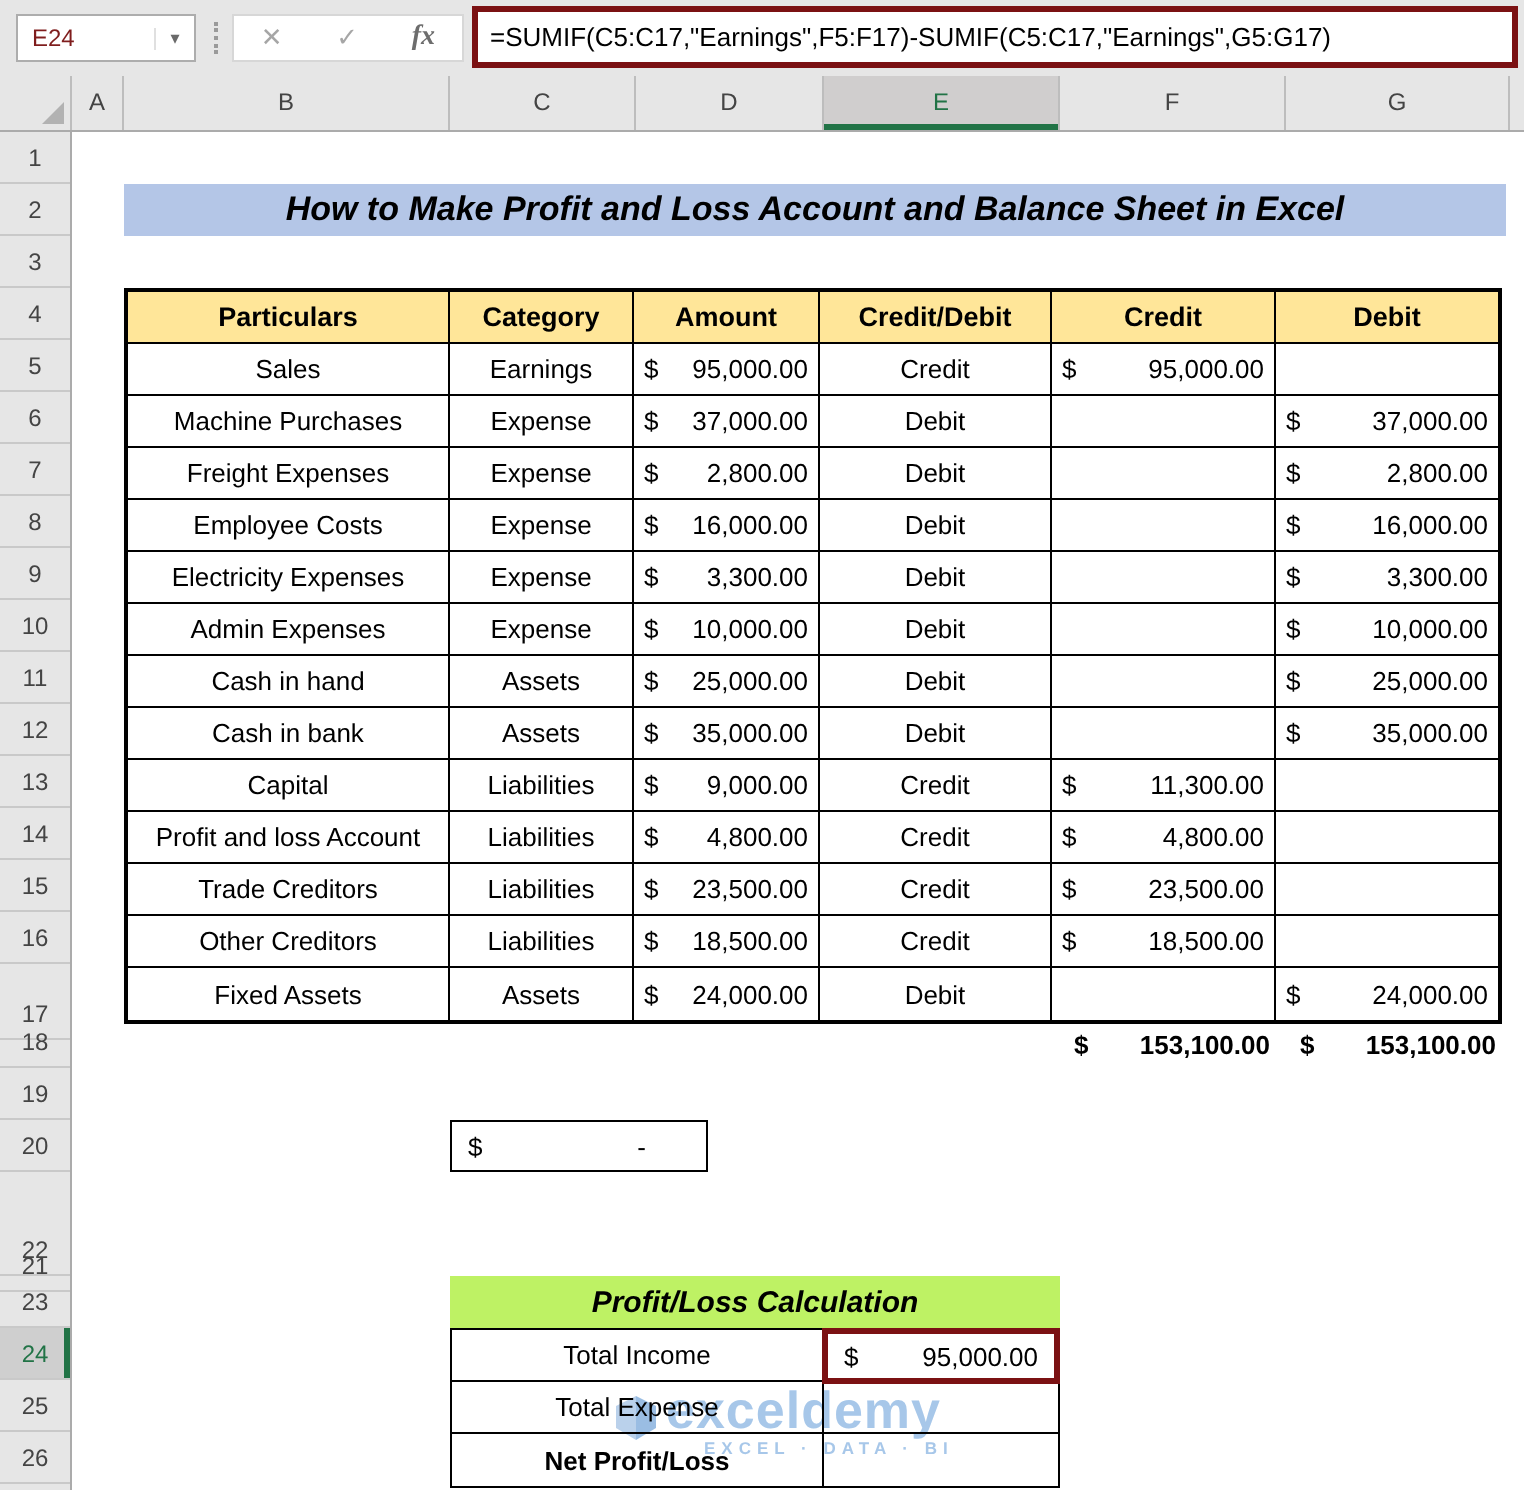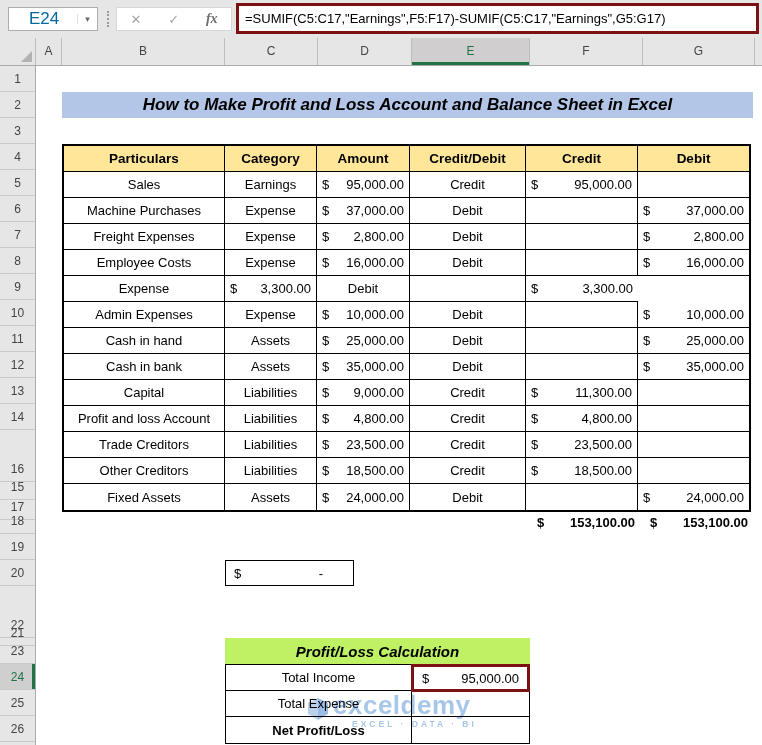--- a/index.html
+++ b/index.html
@@ -3,21 +3,21 @@
 <meta charset="utf-8">
 <style>
   * { margin:0; padding:0; box-sizing:border-box; }
   html,body { width:762px; height:745px; }
   body { font-family:"Liberation Sans","DejaVu Sans",sans-serif; background:#fff; position:relative; overflow:hidden; }
 
   
   .topbar { position:absolute; left:0; top:0; width:762px; height:38px; background:#e6e6e6; }
   .namebox { position:absolute; left:8px; top:7px; width:90px; height:24px; background:#fff;
              border:1px solid #adadad; display:flex; align-items:center; }
-  .namebox .nb-val { flex:1; padding-left:20px; font-size:17px; color:#0369a1; }
+  .namebox .nb-val { flex:1; padding-left:7px; font-size:12px; color:#7f1d1d; }
   .namebox .nb-arrow { width:20px; text-align:center; color:#6a6a6a; font-size:9px; border-left:1px solid #e0e0e0; }
   .dotsep { position:absolute; left:107px; top:11px; height:16px; border-left:2px dotted #9a9a9a; }
   .fxbox { position:absolute; left:116px; top:7px; width:116px; height:24px; background:#fff;
            border:1px solid #d7d7d7; display:flex; align-items:center; justify-content:space-around; }
   .fxbox .ic { color:#a6a6a6; font-size:13px; }
   .fxbox .ic-fx { font-family:"Liberation Serif","DejaVu Serif",serif; font-style:italic; font-size:14px; color:#6d6d6d; font-weight:bold; }
   .formulabar { position:absolute; left:236px; top:3px; width:523px; height:31px; background:#fff;
                 border:3px solid #7b1113; display:flex; align-items:center; overflow:hidden; }
   .formulabar .ftext { padding-left:6px; font-size:13px; color:#000; white-space:nowrap; }
 
@@ -125,21 +125,21 @@
     <div class="rowcell" style="top: 104px;">5</div>
     <div class="rowcell" style="top: 130px;">6</div>
     <div class="rowcell" style="top: 156px;">7</div>
     <div class="rowcell" style="top: 182px;">8</div>
     <div class="rowcell" style="top: 208px;">9</div>
     <div class="rowcell" style="top: 234px;">10</div>
     <div class="rowcell" style="top: 260px;">11</div>
     <div class="rowcell" style="top: 286px;">12</div>
     <div class="rowcell" style="top: 312px;">13</div>
     <div class="rowcell" style="top: 338px;">14</div>
-    <div class="rowcell" style="top: 364px; margin-top: 44px;">15</div>
+    <div class="rowcell" style="top: 364px;">15</div>
     <div class="rowcell" style="top: 390px;">16</div>
     <div class="rowcell" style="top: 428px;">17</div>
     <div class="rowcell" style="top: 442px;">18</div>
     <div class="rowcell" style="top: 468px;">19</div>
     <div class="rowcell" style="top: 494px;">20</div>
     <div class="rowcell" style="top: 520px; margin-top: 34px;">21</div>
     <div class="rowcell" style="top: 546px;">22</div>
     <div class="rowcell" style="top: 572px;">23</div>
     <div class="rowcell sel" style="top: 598px;">24</div>
     <div class="rowcell" style="top: 624px;">25</div>
@@ -222,20 +222,21 @@
       <div class="td money">
           <span class="cur"></span>
           <span class="val"></span>
         </div>
       <div class="td money">
           <span class="cur">$</span>
           <span class="val">16,000.00</span>
         </div>
     </div>
     <div class="tr">
+      <div class="td">Electricity Expenses</div>
       <div class="td">Expense</div>
       <div class="td money">
           <span class="cur">$</span>
           <span class="val">3,300.00</span>
         </div>
       <div class="td">Debit</div>
       <div class="td money">
           <span class="cur"></span>
           <span class="val"></span>
         </div>

